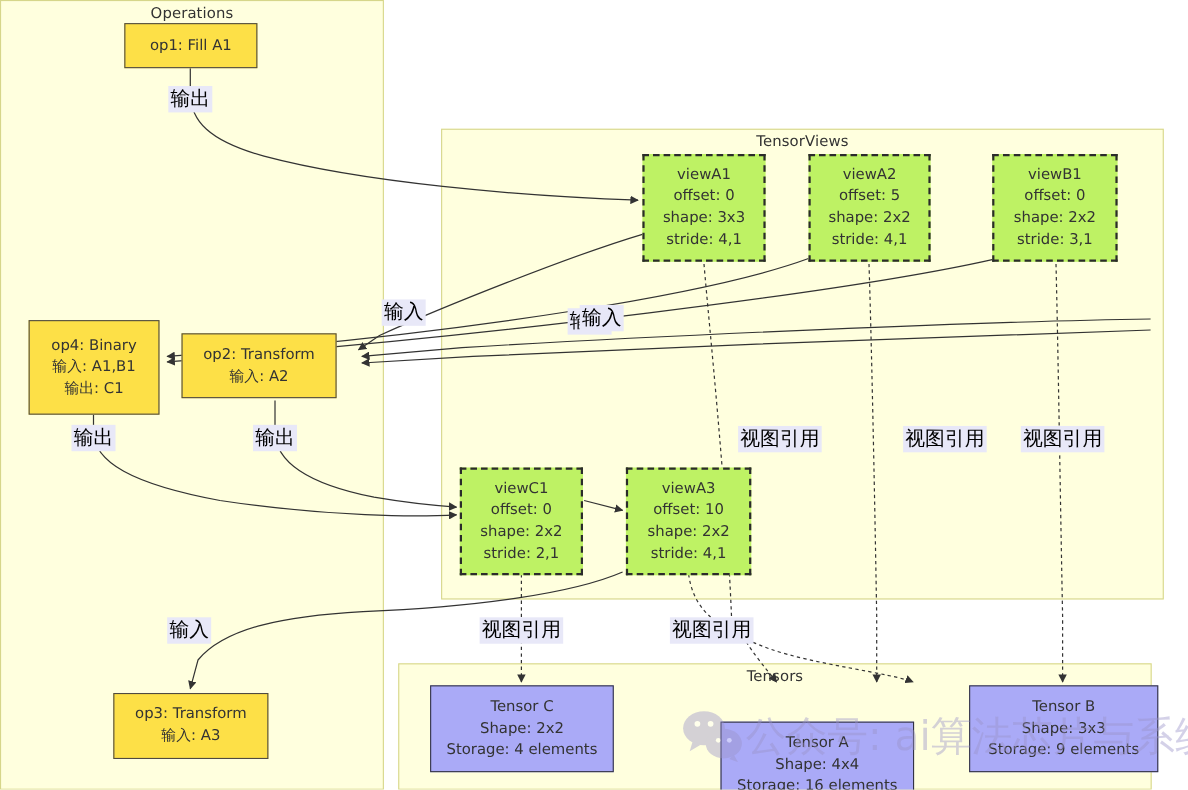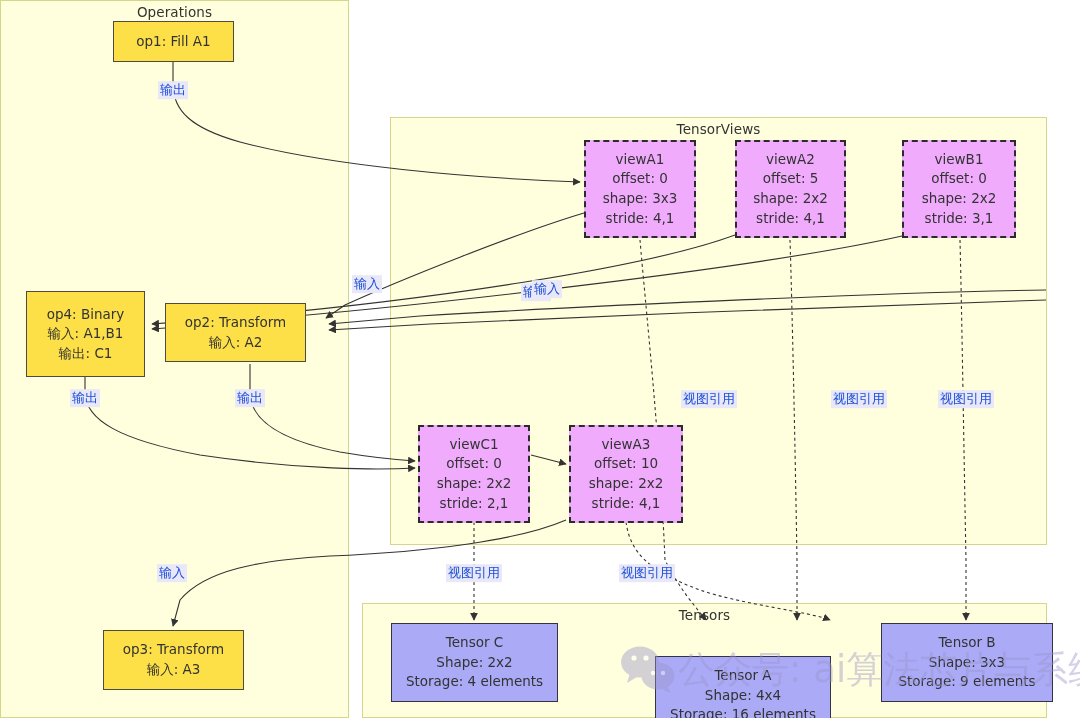--- a/index.html
+++ b/index.html
@@ -49,32 +49,32 @@
     line-height: 1.45;
     font-size: 13.5px;
     color: #333333;
   }
   .node .ln { display: block; white-space: nowrap; }
   .op-node {
     background: #fde047;
     border: 1.6px solid #4f4a42;
   }
   .view-node {
-    background: #f0abfc;
+    background: #bef264;
     border: 2px dashed #2b2b2b;
   }
   .tensor-node {
     background: #aaaaf7;
     border: 1.6px solid #333344;
   }
   .edge-label {
     position: absolute;
     background: #e8e8f8;
-    color: #1d4ed8;
-    font-size: 13px;
+    color: #000000;
+    font-size: 18px;
     line-height: 1.2;
     padding: 1px 2px;
     white-space: nowrap;
     transform: translate(-50%, -50%);
   }
   .watermark {
     position: absolute;
     left: 620px;
     top: 645px;
     width: 440px;
@@ -94,21 +94,21 @@
 </style>
 </head>
 <body>
 
 <div id="canvas">
 
   <div class="cluster" style="left:0px; top:0px; width:349px; height:718px;">
     <div class="cluster-title">Operations</div>
   </div>
 
-  <div class="cluster" style="left:390px; top:117px; width:657px; height:428px;">
+  <div class="cluster" style="left:401px; top:117px; width:657px; height:428px;">
     <div class="cluster-title">TensorViews</div>
   </div>
 
   <div class="cluster" style="left:362px; top:603px; width:685px; height:115px;">
     <div class="cluster-title">Tensors</div>
   </div>
 
   <svg class="edges" viewBox="0 0 1080 718">
     <defs>
       <marker id="arw" viewBox="0 0 10 10" refX="9" refY="5" markerWidth="7" markerHeight="7" orient="auto-start-reverse">

